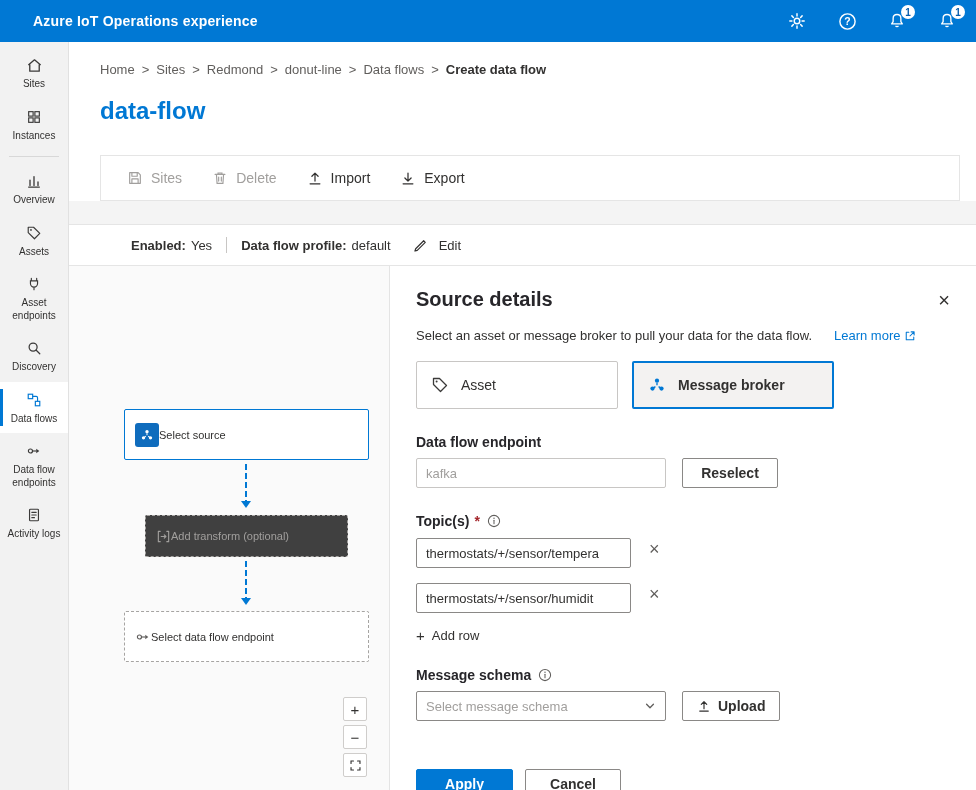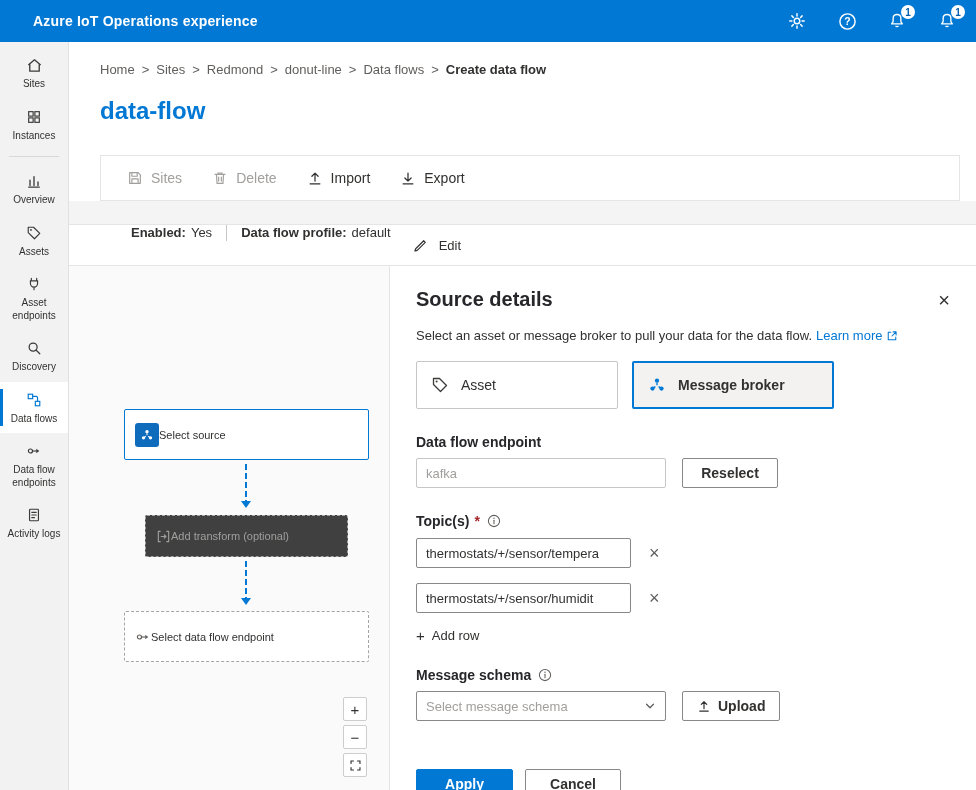--- a/index.html
+++ b/index.html
@@ -35,21 +35,21 @@
   .crumb.current { color:#323130; font-weight:700; cursor:default; }
   .crumb-sep { color:#605e5c; }
   .page-title { margin:19px 0 0 31px; font-size:24px; line-height:30px; font-weight:700; color:#0078d4; }
 
   .toolbar { margin:29px 16px 0 31px; height:46px; border:1px solid #e5e5e5; background:#fff; display:flex; align-items:center; padding:0 14px; gap:6px; }
   .tool-btn { display:flex; align-items:center; gap:8px; font-size:14px; color:#323130; padding:6px 12px; }
   .tool-btn.disabled { color:#a19f9d; cursor:default; }
 
   .gap-band { height:24px; background:#f4f4f4; border-bottom:1px solid #e5e5e5; }
 
-  .statusbar { height:41px; background:#fff; border-bottom:1px solid #e5e5e5; display:flex; padding-left:62px; font-size:13px; }
+  .statusbar { height:41px; background:#fff; border-bottom:1px solid #e5e5e5; display:flex; align-items:center; padding-left:62px; font-size:13px; }
   .sb-bold { font-weight:700; }
   .sb-val { margin-left:5px; }
   .sb-div { width:1px; height:16px; background:#c8c6c4; margin:0 14px; }
   .sb-edit { display:flex; align-items:center; gap:10px; margin-left:22px; cursor:pointer; color:#323130; }
 
   
   .workspace { flex:1; display:flex; min-height:0; }
   .canvas { width:321px; flex:0 0 321px; background:#fafafa; border-right:1px solid #e4e4e4; position:relative; overflow:hidden; }
 
   .flow-node { position:absolute; display:flex; align-items:center; background:#fff; font-size:11px; padding:0 10px; cursor:pointer; }
@@ -67,33 +67,33 @@
 
   .zoom-ctrl { position:absolute; right:22px; bottom:13px; display:flex; flex-direction:column; gap:4px; }
   .zoom-btn { width:24px; height:24px; background:#fff; border:1px solid #cfcdcb; border-radius:2px; display:flex; align-items:center; justify-content:center; font-size:15px; color:#323130; }
 
   
   .panel { flex:1; background:#fff; padding:22px 20px 0 26px; position:relative; overflow:hidden; }
   .panel-head { display:flex; align-items:flex-start; }
   .panel-title { font-size:20px; font-weight:700; color:#27262a; }
   .panel-close { margin-left:auto; font-size:20px; line-height:1; color:#323130; padding:2px 6px; }
   .panel-desc { margin-top:16px; font-size:13px; color:#323130; white-space:nowrap; }
-  .learn-link { color:#0078d4; text-decoration:none; cursor:pointer; margin-left:4px; display:inline-flex; align-items:center; gap:4px; }
+  .learn-link { color:#0078d4; text-decoration:none; cursor:pointer; margin-left:22px; display:inline-flex; align-items:center; gap:4px; }
 
   .cards { margin-top:18px; display:flex; gap:14px; }
   .src-card { width:202px; height:48px; border:1px solid #c8c6c4; border-radius:2px; background:#fff; display:flex; align-items:center; gap:12px; padding:0 14px; font-size:14px; cursor:pointer; color:#323130; }
   .src-card .card-ic { color:#3b3a39; display:flex; }
   .src-card.selected { border:2px solid #0078d4; background:#f3f2f1; font-weight:700; }
   .src-card.selected .card-ic { color:#0078d4; }
 
   .field-label { margin-top:25px; font-size:14px; font-weight:700; color:#27262a; display:flex; align-items:center; gap:4px; }
   .req { color:#a4262c; margin-left:1px; }
   .info-ic { color:#605e5c; display:flex; margin-left:3px; cursor:pointer; }
 
-  .f-row { margin-top:8px; display:flex; align-items:center; }
+  .f-row { margin-top:8px; display:flex; align-items:flex-start; }
   .txt { width:250px; height:30px; border:1px solid #8a8886; border-radius:2px; padding:0 9px; font-size:13px; font-family:inherit; color:#323130; background:#fff; outline:none; }
   .txt.muted { color:#a19f9d; border-color:#c8c6c4; }
   .txt.topic { width:215px; }
   .btn { height:30px; min-width:96px; border:1px solid #8a8886; border-radius:2px; background:#fff; color:#323130; font-size:14px; font-weight:700; padding:0 14px; display:inline-flex; align-items:center; justify-content:center; gap:7px; }
   .btn.primary { background:#0078d4; border-color:#0078d4; color:#fff; min-width:97px; }
   .btn.side-gap { margin-left:16px; }
   .row-x { margin-left:13px; font-size:18px; line-height:1; color:#605e5c; padding:2px 5px; }
   .f-row.t1 { margin-top:9px; }
   .f-row.t2 { margin-top:15px; }
 

